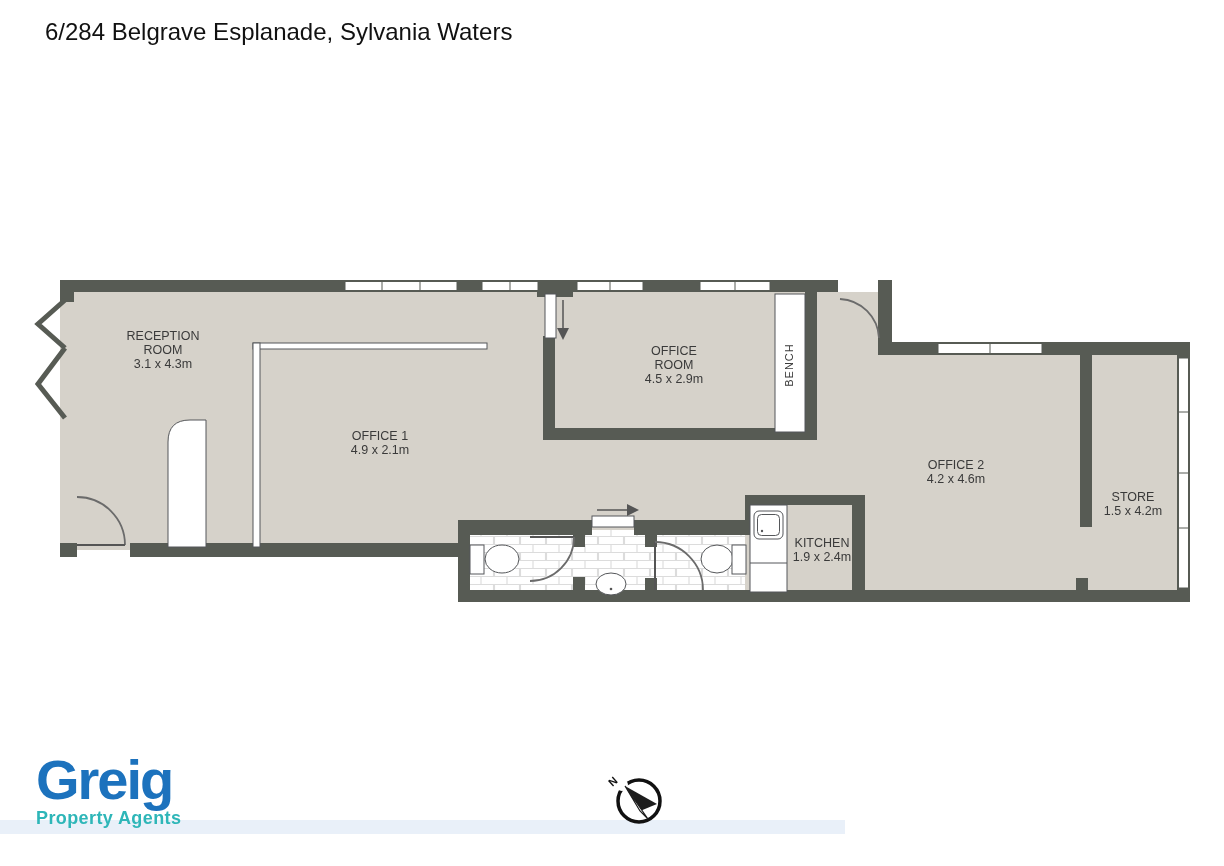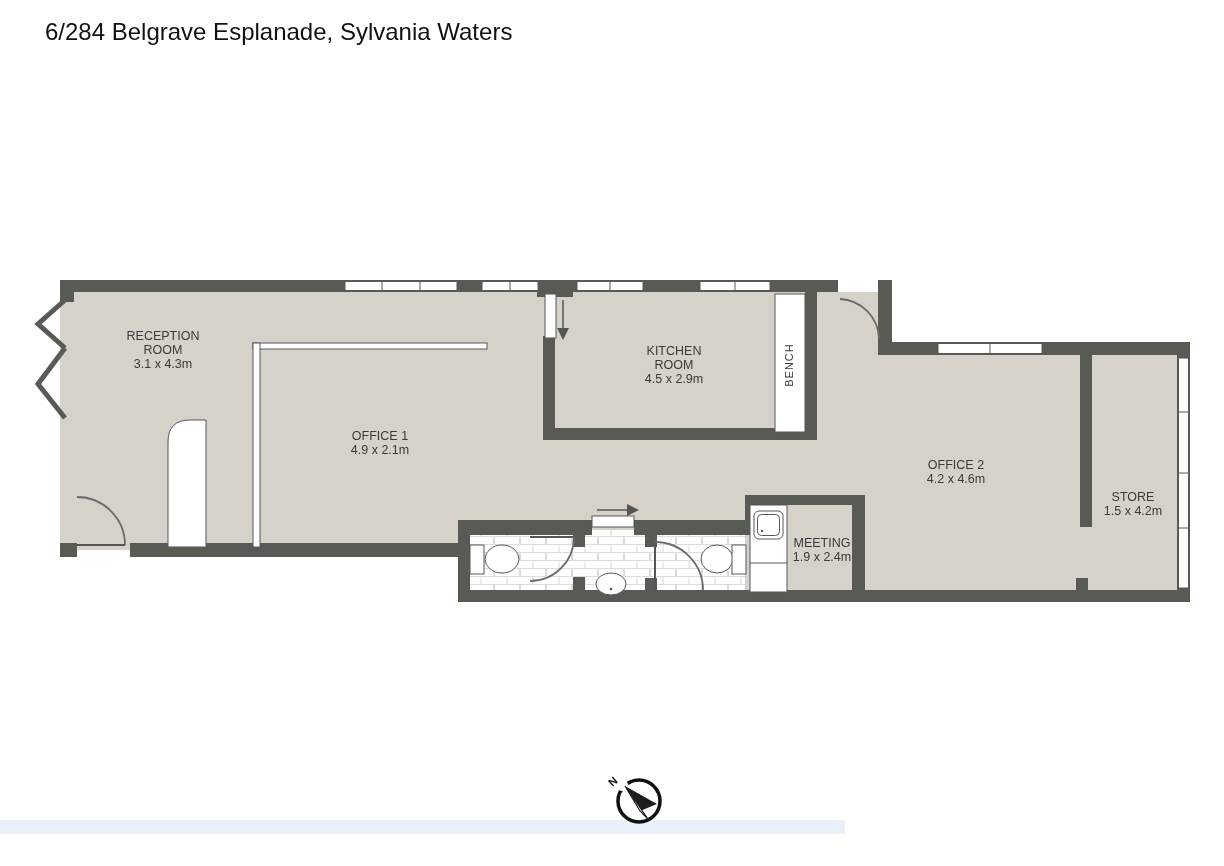--- a/index.html
+++ b/index.html
@@ -150,36 +150,40 @@
     <div>RECEPTION</div>
     <div>ROOM</div>
     <div>3.1 x 4.3m</div>
   </div>
   <div class="room-label" style="left:380px;top:429px">
     <div>OFFICE 1</div>
     <div></div>
     <div>4.9 x 2.1m</div>
   </div>
   <div class="room-label" style="left:674px;top:344px">
-    <div>KITCHEN</div>
+    <div>OFFICE</div>
     <div>ROOM</div>
     <div>4.5 x 2.9m</div>
   </div>
   <div class="room-label" style="left:956px;top:458px">
     <div>OFFICE 2</div>
     <div></div>
     <div>4.2 x 4.6m</div>
   </div>
   <div class="room-label" style="left:1133px;top:490px">
     <div>STORE</div>
     <div></div>
     <div>1.5 x 4.2m</div>
   </div>
   <div class="room-label" style="left:822px;top:536px">
-    <div>MEETING</div>
+    <div>KITCHEN</div>
     <div></div>
     <div>1.9 x 2.4m</div>
   </div>
 
+  <div class="logo">
+    <div class="logo-name">Greig</div>
+    <div class="logo-tagline">Property Agents</div>
+  </div>
 
   <div class="disclaimer">All information contained in this document is from sources we believe to be accurate, however we cannot guarantee its accuracy. Interested persons should make and rely on their own enquiries in relation to measurements, dimensions, layout, furniture and descriptions.</div>
 
 </div>
 
 </body></html>

